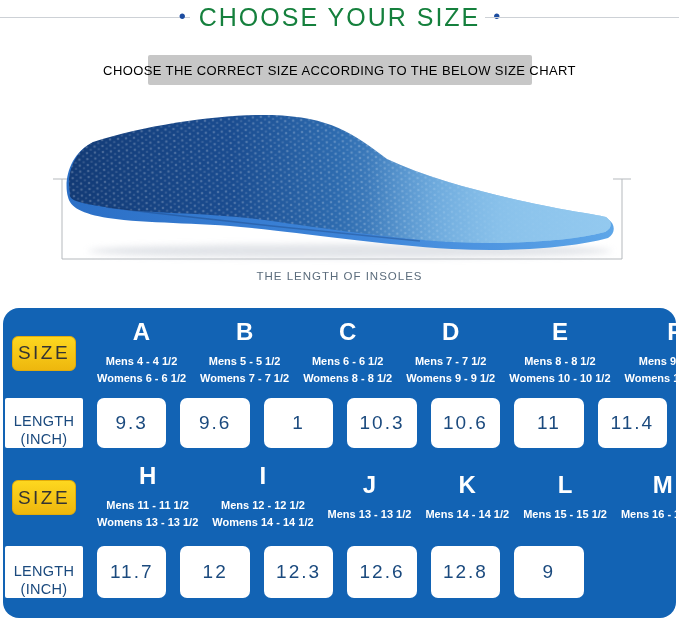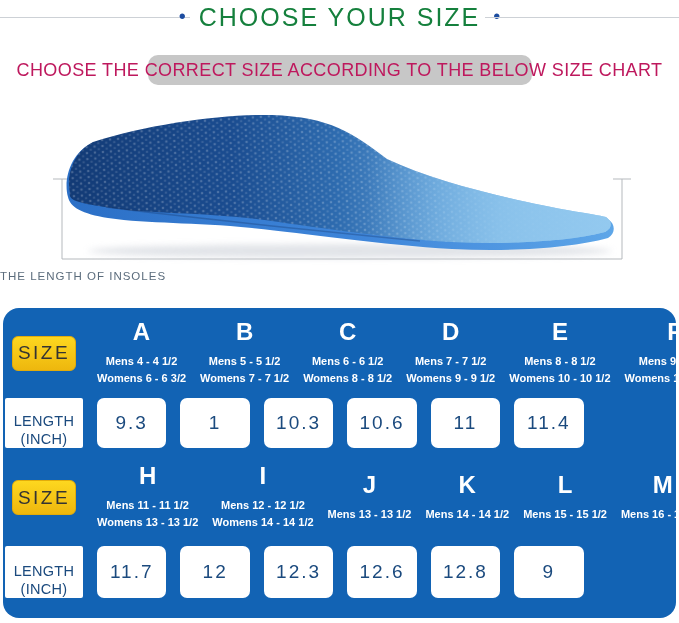--- a/index.html
+++ b/index.html
@@ -13,27 +13,27 @@
   .header { position:relative; height:30px; margin-top:2px;
             display:flex; align-items:center; justify-content:center; gap:13px; }
   .hline { position:absolute; top:15px; height:1px; background:#cdd1d6; }
   .hline.left  { left:0;  width:190px; }
   .hline.right { right:0; width:194px; }
   .hdot { color:#1d4da0; font-size:20px; line-height:1; transform:translateY(-1px); }
   .title { color:#15803d; font-size:25px; font-weight:500; letter-spacing:2px; white-space:nowrap; }
 
   
   .banner { width:384px; height:30px; margin:23px auto 0; background:#c7c7c7;
-            border-radius:10px; display:flex; align-items:center; justify-content:center;
-            color:#be185d; font-size:18px; font-weight:500; letter-spacing:0.4px; white-space:nowrap; }
+            border-radius:2px; display:flex; align-items:center; justify-content:center;
+            color:#000000; font-size:13px; font-weight:500; letter-spacing:0.4px; white-space:nowrap; }
 
   
   .figure { position:relative; height:200px; }
   .figure svg { position:absolute; top:0; left:0; }
-  .caption { position:absolute; top:185px; left:0; width:100%; 
+  .caption { position:absolute; top:185px; left:0; width:100%; text-align:center;
              color:#5b6c7c; font-size:11.5px; letter-spacing:1px; }
 
   
   .size-table { margin:23px 3px 0; height:310px; background:#1263b4; border-radius:16px;
                 padding:0 9px 0 2px; overflow:hidden; }
   .grid-row { display:grid; grid-template-columns:78px repeat(7,1fr); column-gap:14px; }
   .head-row { align-items:center; height:90px; }
   .head-row.second { height:95px; padding-top:4px; }
   .size-badge { width:64px; height:35px; margin:2px auto;
                 background:linear-gradient(#fdd71f,#eeb70e); border:1px solid #e2ac0a;
@@ -140,21 +140,21 @@
 
 <div class="size-table">
 
   <div>
     <div class="grid-row head-row">
       <div class="size-badge">SIZE</div>
 
     <div class="col">
           <div class="letter">A</div>
           <div class="mens">Mens 4 - 4 1/2</div>
-          <div class="womens">Womens 6 - 6 3/2</div>
+          <div class="womens">Womens 6 - 6 1/2</div>
         </div>
         <div class="col">
           <div class="letter">B</div>
           <div class="mens">Mens 5 - 5 1/2</div>
           <div class="womens">Womens 7 - 7 1/2</div>
         </div>
         <div class="col">
           <div class="letter">C</div>
           <div class="mens">Mens 6 - 6 1/2</div>
           <div class="womens">Womens 8 - 8 1/2</div>
@@ -175,20 +175,21 @@
           <div class="womens">Womens 11 - 11 1/2</div>
         </div>
       </div>
     <div class="grid-row len-row">
       <div class="len-label">
         <span>LENGTH</span>
         <span>(INCH)</span>
       </div>
 
     <div class="len-cell">9.3</div>
+        <div class="len-cell">9.6</div>
         <div class="len-cell">1</div>
         <div class="len-cell">10.3</div>
         <div class="len-cell">10.6</div>
         <div class="len-cell">11</div>
         <div class="len-cell">11.4</div>
       </div>
   </div>
 
   <div>
     <div class="grid-row head-row second">

